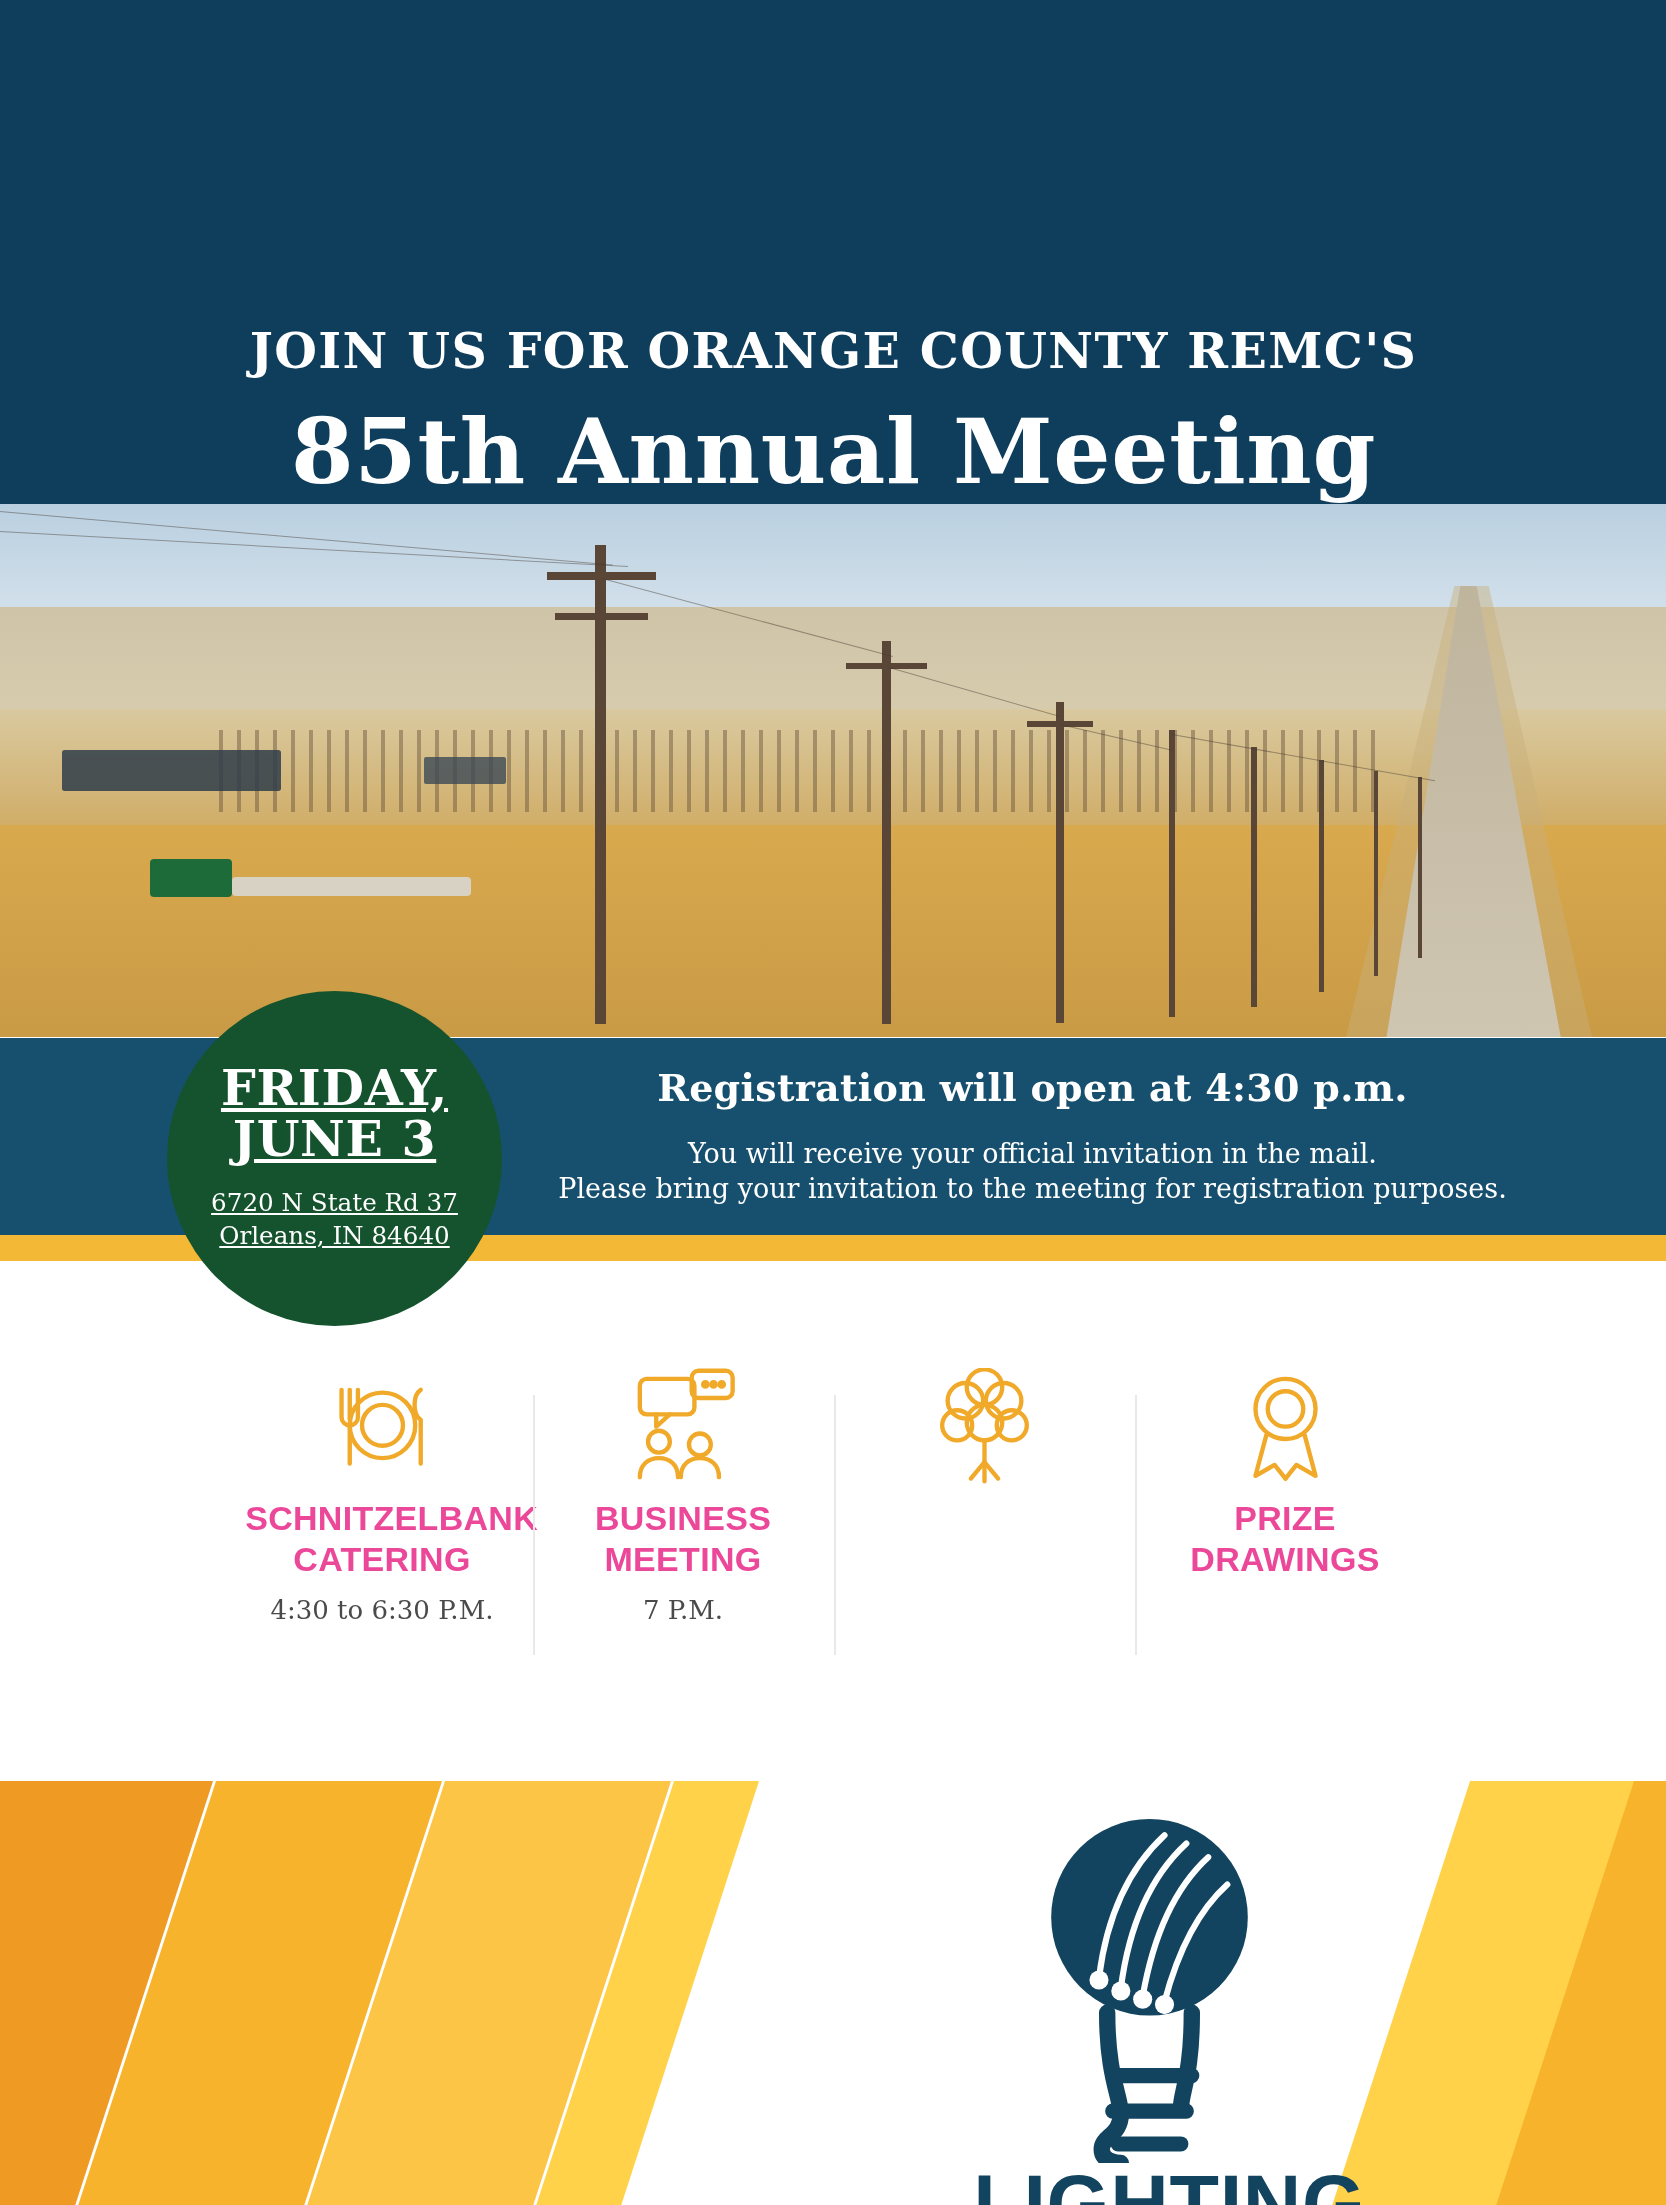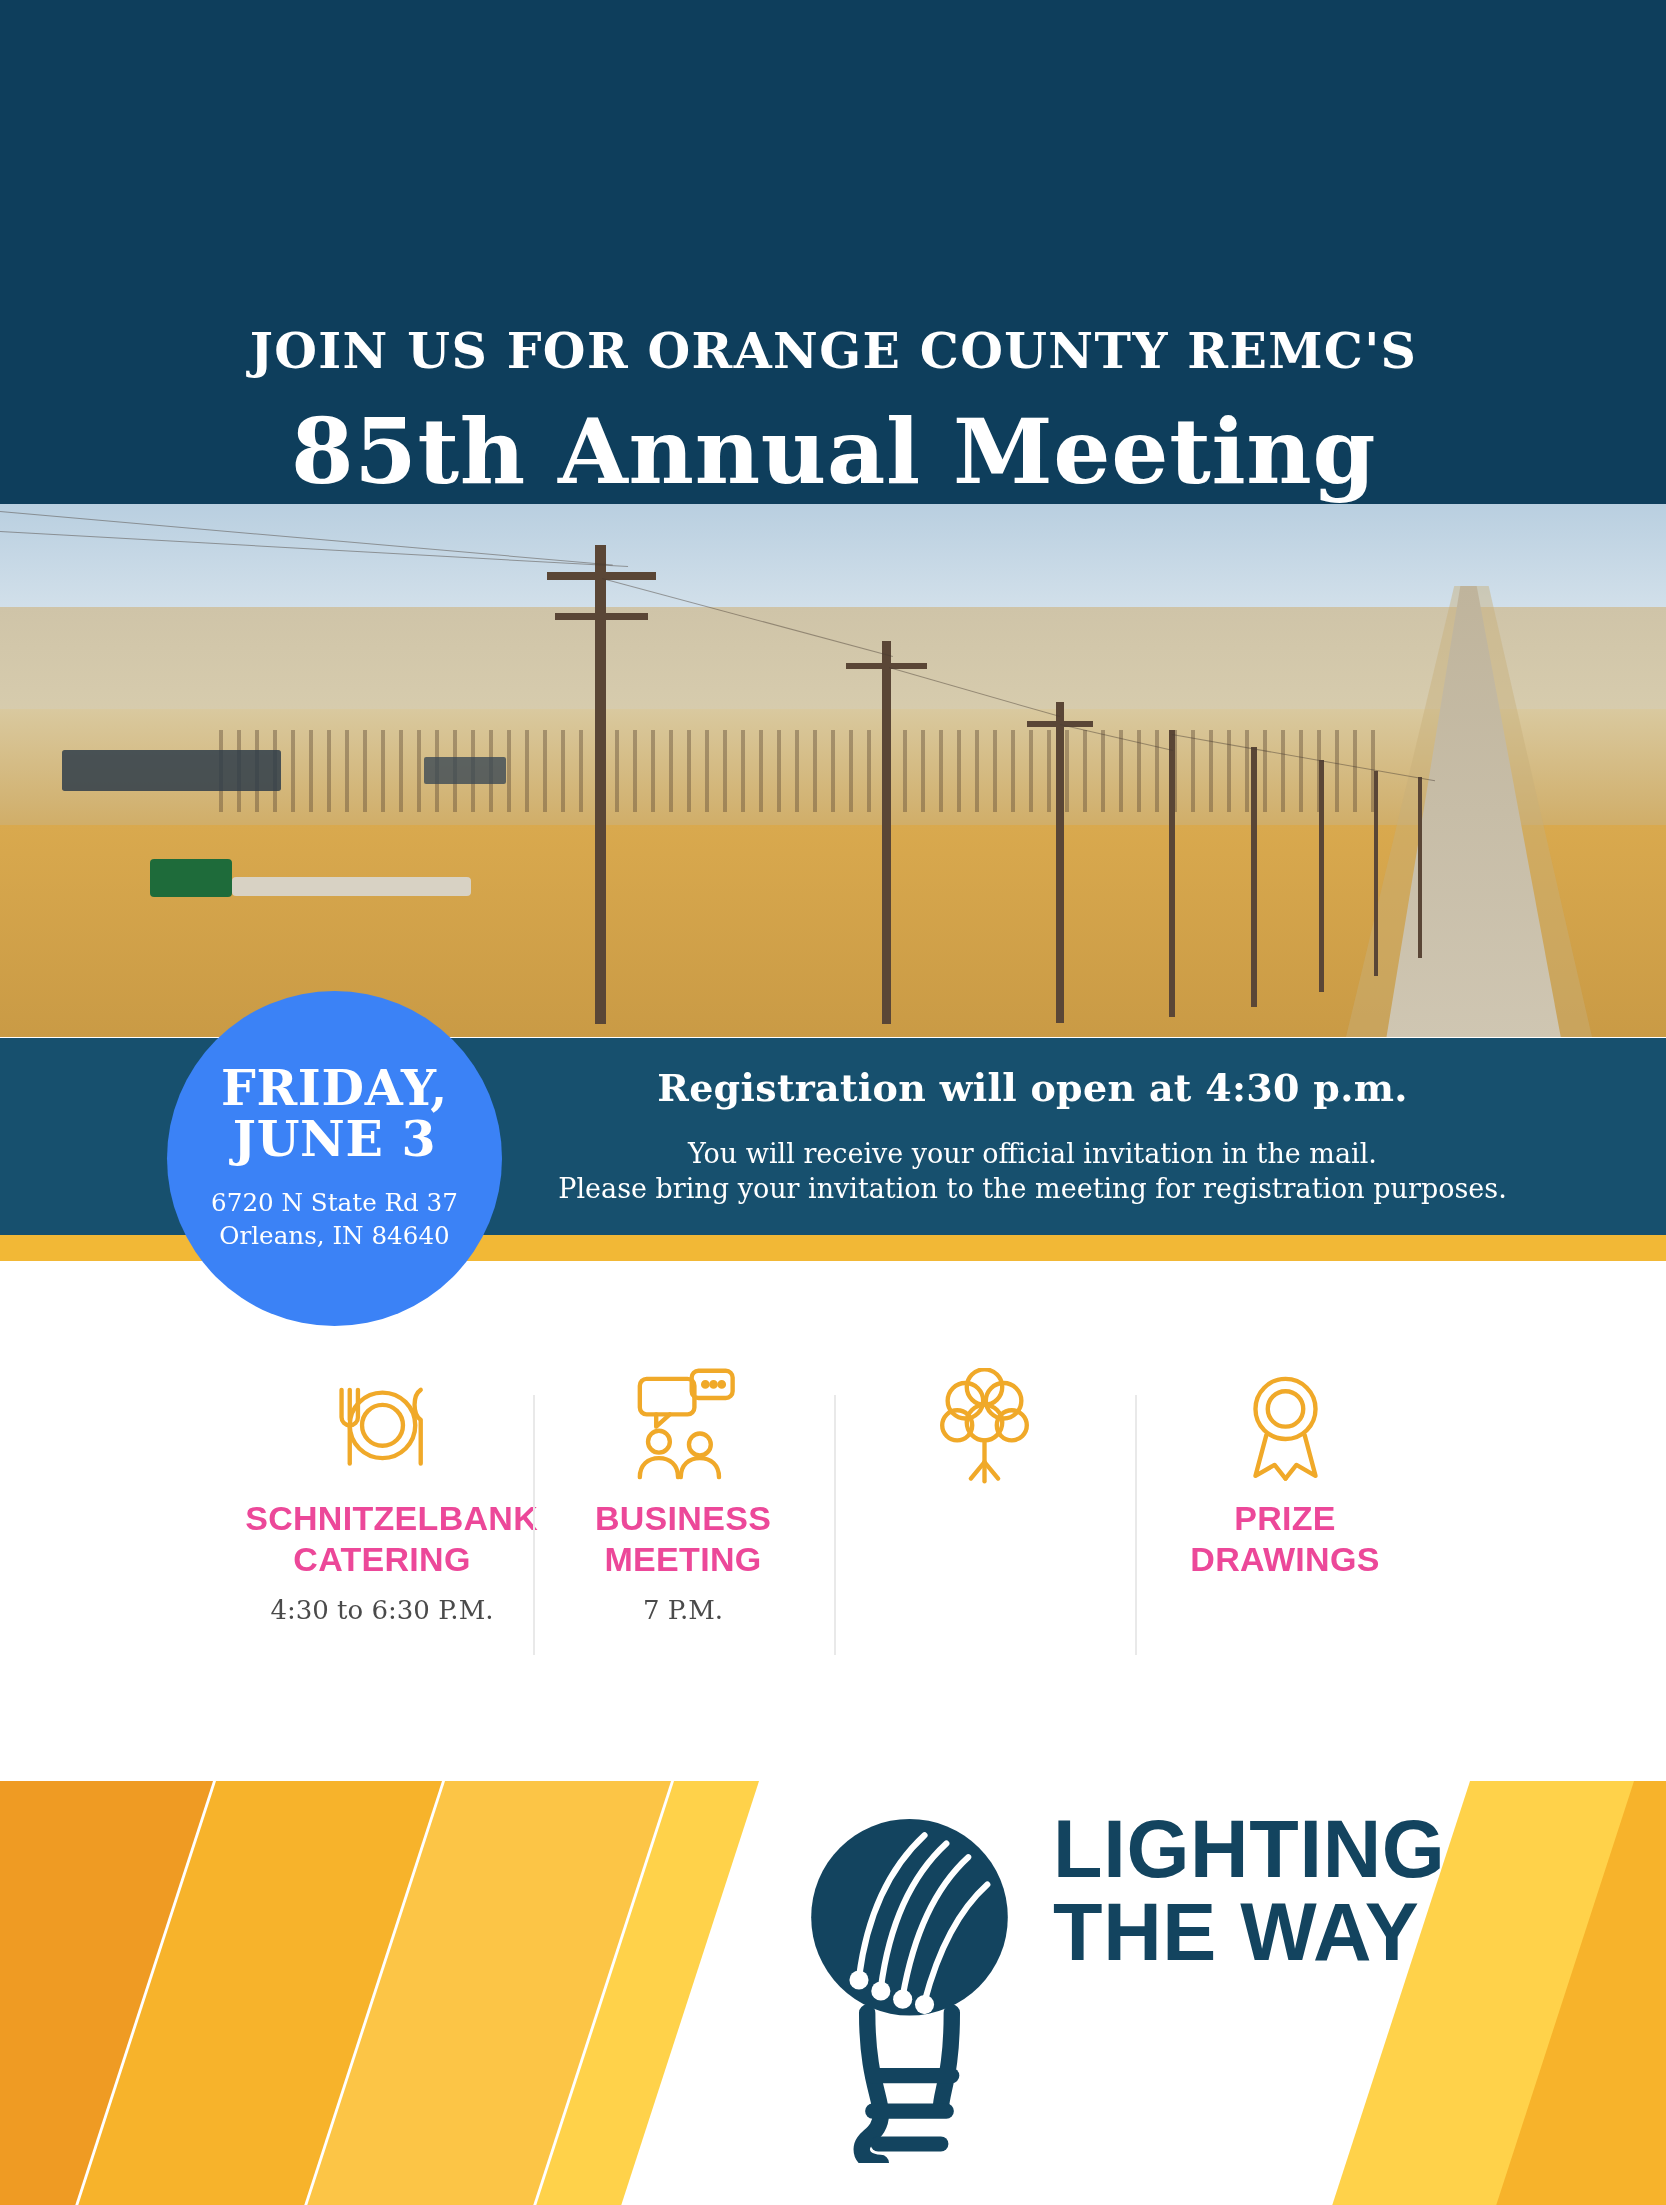--- a/index.html
+++ b/index.html
@@ -162,28 +162,29 @@
     width: 1667px;
     height: 26px;
     background: #f2b836;
   }
 
   .date-badge {
     position: absolute;
     left: 167px; top: 991px;
     width: 335px; height: 335px;
     border-radius: 50%;
-    background: #3b82f6;
+    background: #14532d;
     color: #ffffff;
     display: flex;
     flex-direction: column;
     align-items: center;
     justify-content: center;
     text-align: center;
     z-index: 5;
+    text-decoration: underline;
   }
   .date-day {
     font-family: "DejaVu Serif", serif;
     font-weight: 700;
     font-size: 49px;
     line-height: 1.0;
     letter-spacing: 0.7px;
   }
   .date-month {
     font-family: "DejaVu Serif", serif;
@@ -269,21 +270,22 @@
     left: 690px; top: -27px;
     width: 766px; height: 479px;
     background: #ffffff;
     transform: skewX(-18deg);
   }
   .logo-wrap {
     position: absolute;
     left: 807px; top: 27px;
     width: 684px; height: 369px;
     display: flex;
-    align-items: flex-start;
+    align-items: center;
+    flex-direction: column;
   }
   .logo-mark { width: 205px; height: 355px; flex: none; }
   .logo-text {
     margin-left: 41px;
     font-family: "Liberation Sans", sans-serif;
     font-weight: 700;
     color: #13445f;
     font-size: 81px;
     line-height: 1.02;
     letter-spacing: 0.7px;

